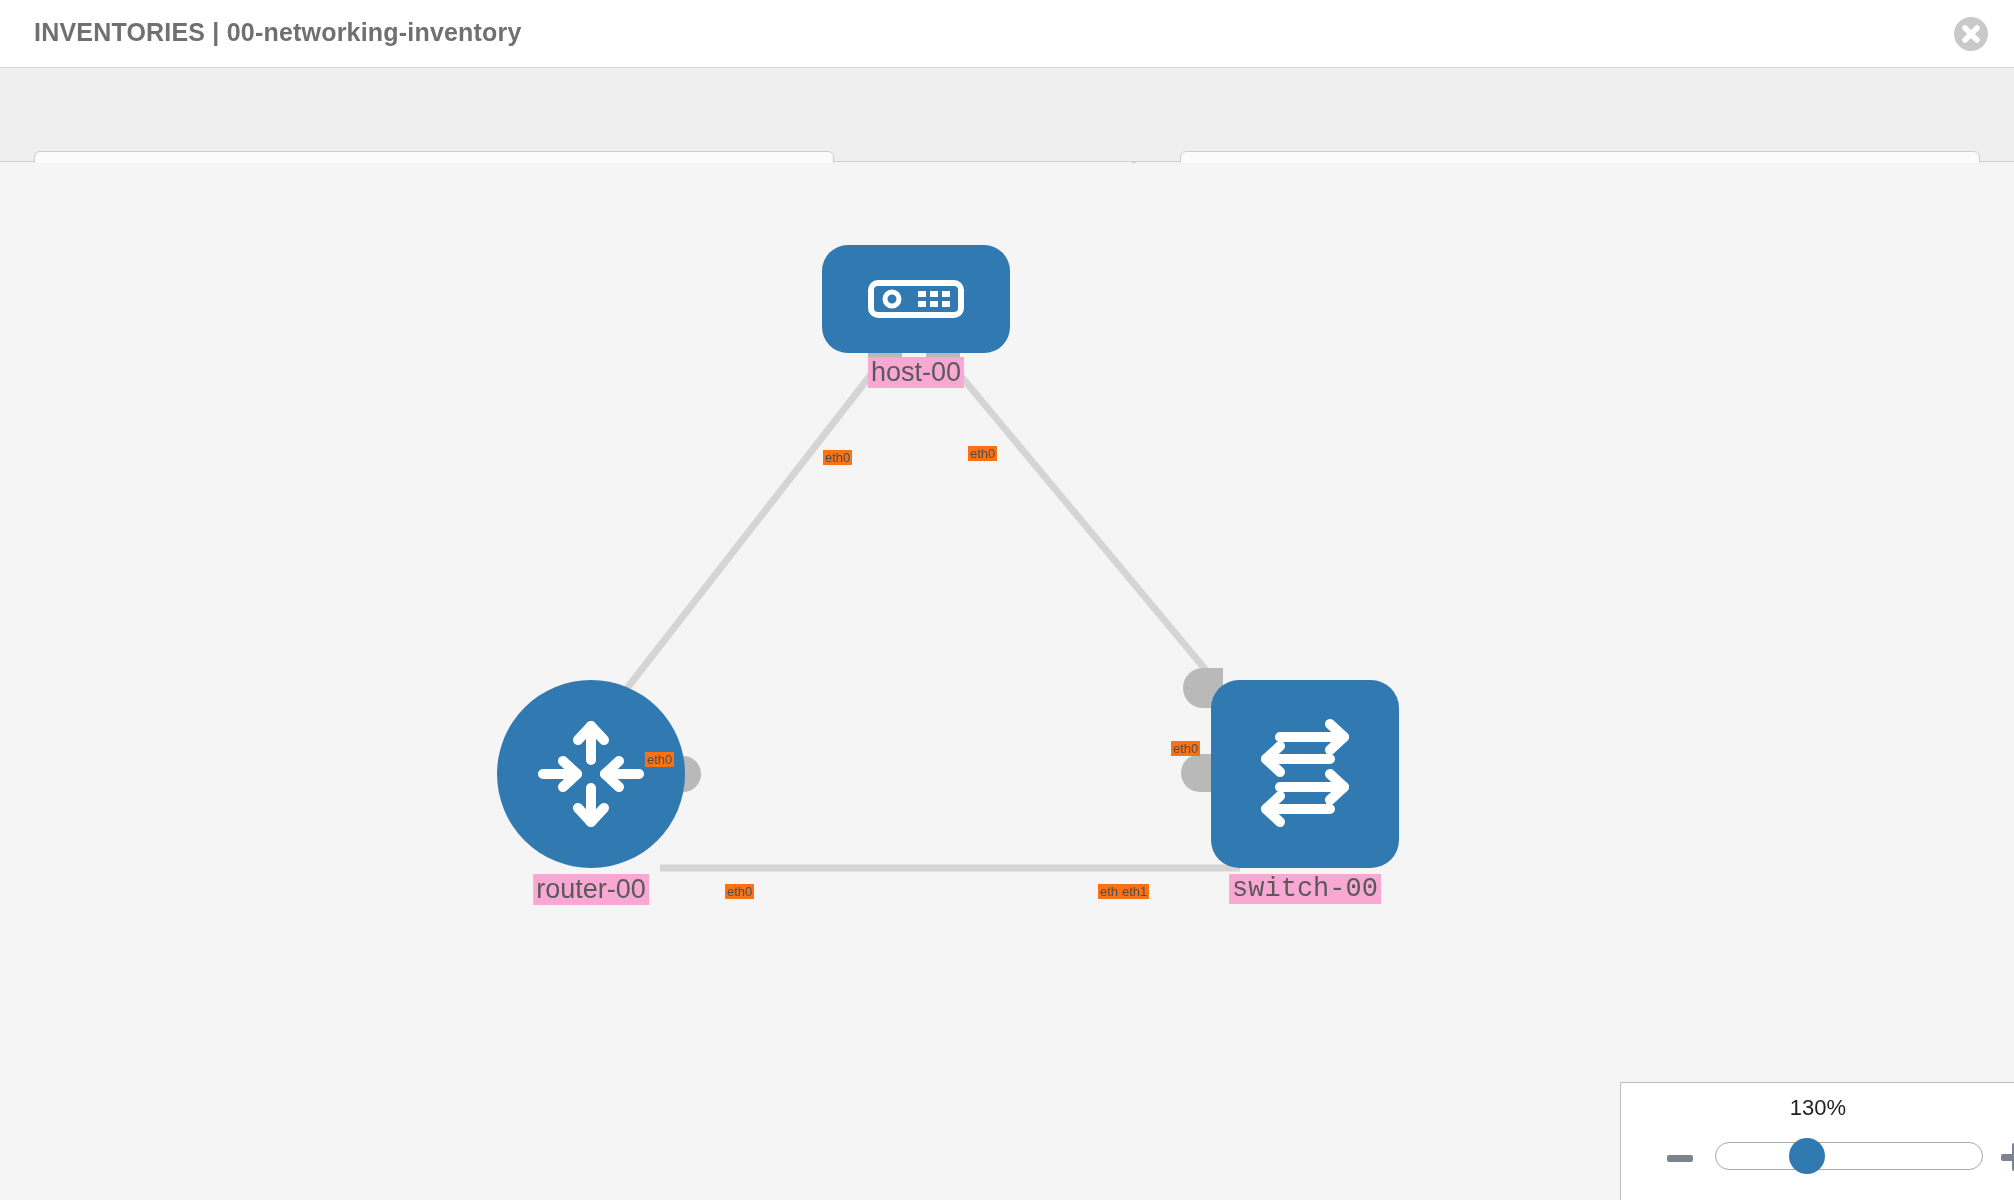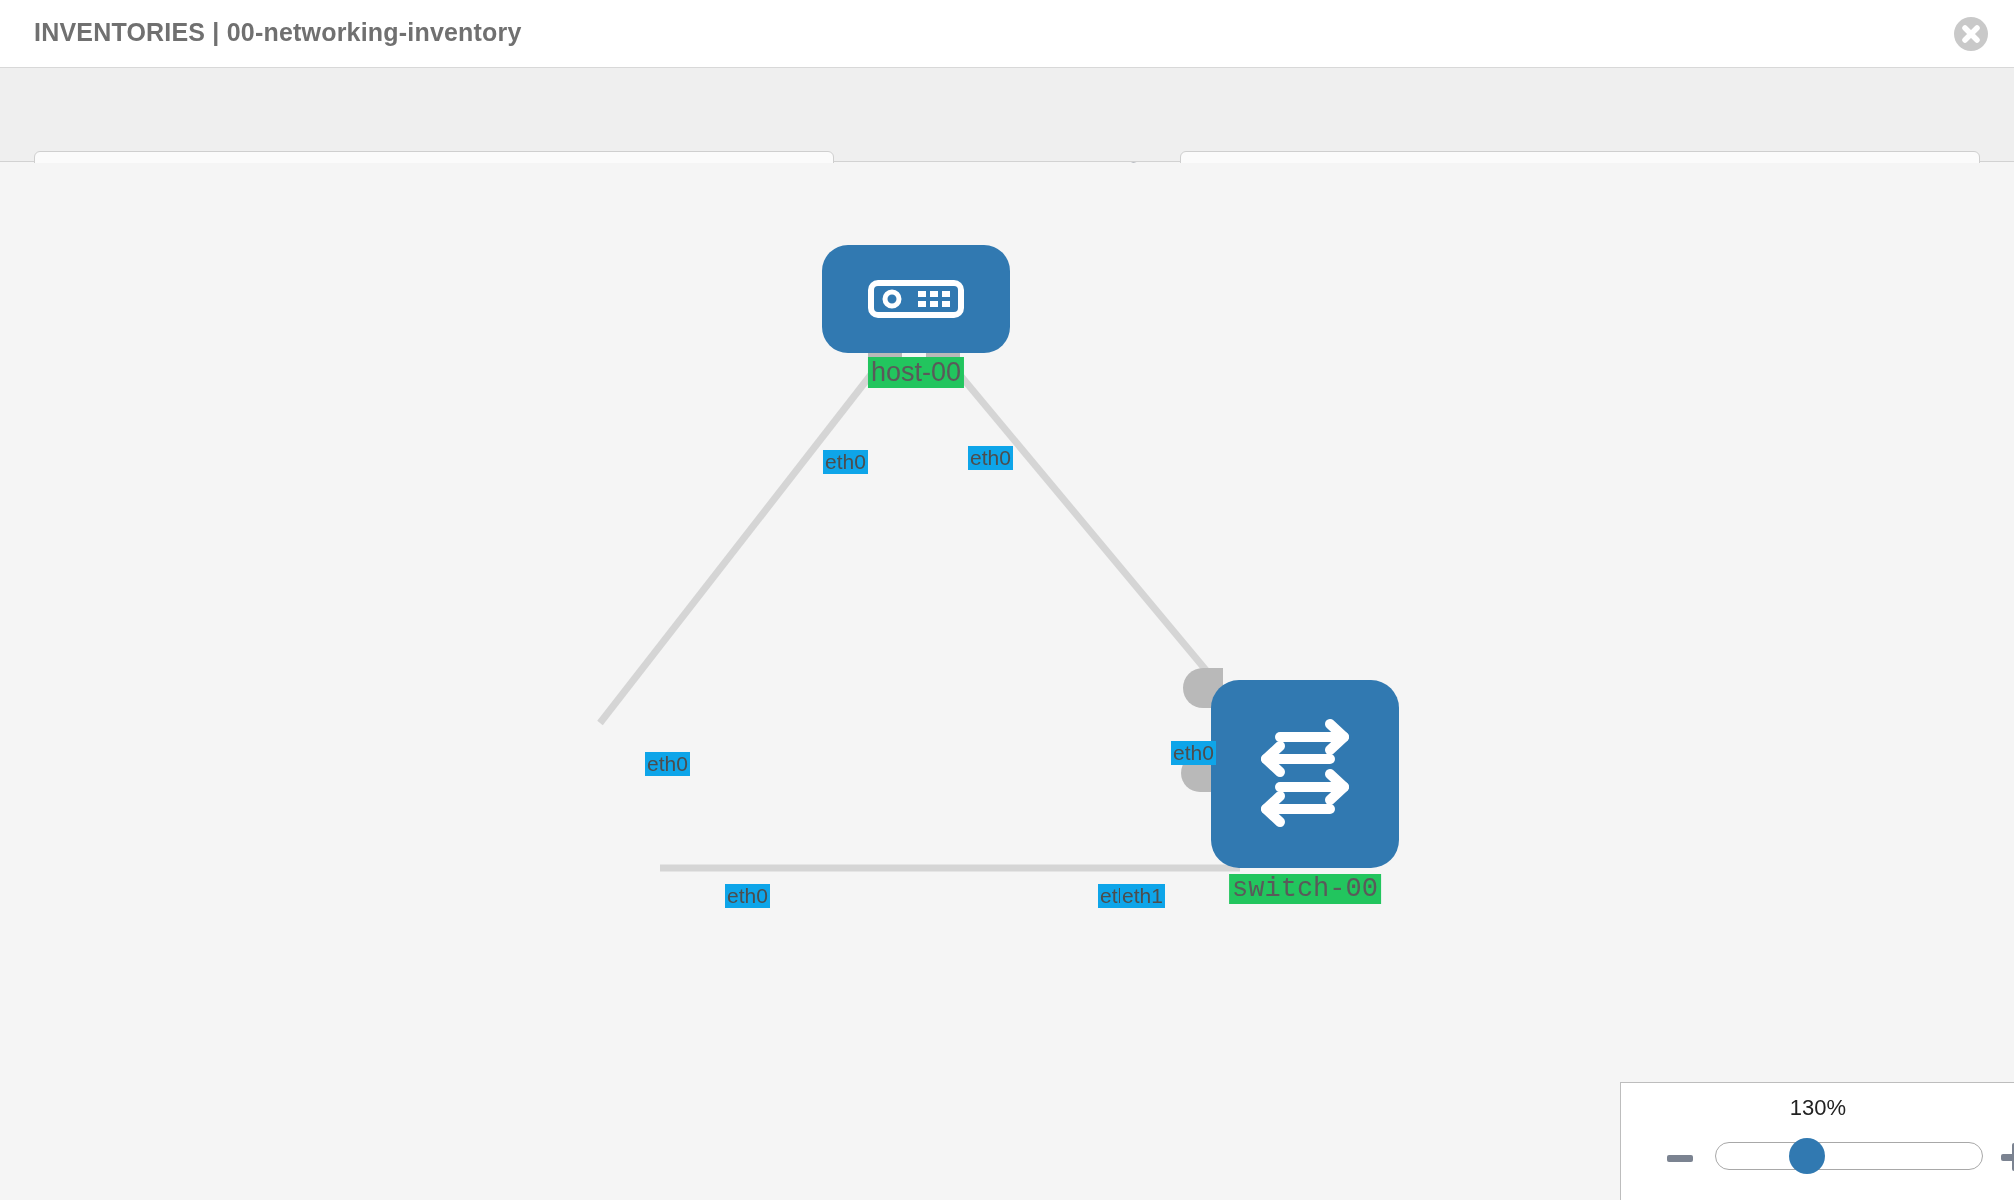--- a/index.html
+++ b/index.html
@@ -85,37 +85,37 @@
     display: flex; align-items: center; justify-content: center;
     cursor: pointer;
   }
   .node-host .node-shape { width: 188px; height: 108px; border-radius: 26px; }
   .node-router .node-shape { width: 188px; height: 188px; border-radius: 50%; }
   .node-switch .node-shape { width: 188px; height: 188px; border-radius: 28px; }
 
   .node-label {
     position: absolute;
     font-size: 27px; color: #5a5a5a;
-    background: #22c55e;
+    background: #f9a8d4;
     white-space: nowrap;
     padding: 0 3px;
     left: 50%; transform: translateX(-50%);
   }
   .node-host .node-label { top: 112px; }
   .node-router .node-label { top: 194px; }
   .node-switch .node-shape + .node-label { top: 194px; }
 
   
   .stub { position: absolute; background: #b9b9b9; }
 
   
   .if-label {
     position: absolute;
-    font-size: 21px; color: #4d4d4d;
-    background: #0ea5e9;
+    font-size: 13px; color: #4d4d4d;
+    background: #f97316;
     padding: 0 2px; white-space: nowrap;
   }
 
   
   .zoom-panel {
     position: absolute; left: 1620px; top: 1082px;
     width: 394px; height: 118px;
     background: #ffffff;
     border: 1px solid #bdbdbd;
     border-right: none; border-bottom: none; padding-left: 44px;
@@ -219,20 +219,38 @@
           <rect x="62" y="18" width="8" height="6" fill="#ffffff"></rect>
           <rect x="74" y="18" width="8" height="6" fill="#ffffff"></rect>
           <rect x="50" y="28" width="8" height="6" fill="#ffffff"></rect>
           <rect x="62" y="28" width="8" height="6" fill="#ffffff"></rect>
           <rect x="74" y="28" width="8" height="6" fill="#ffffff"></rect>
         </svg>
       </div>
       <div class="node-label">host-00</div>
     </div>
 
+    <div class="node node-router" style="left:497px; top:517px;">
+      <div class="stub" style="left:168px; top:76px; width:36px; height:36px; border-radius:0 18px 18px 0;"></div>
+      <div class="node-shape">
+        <svg width="116" height="116" viewBox="0 0 116 116">
+          <g fill="none" stroke="#ffffff" stroke-width="10" stroke-linecap="round" stroke-linejoin="round">
+            <line x1="58" y1="10" x2="58" y2="44"></line>
+            <polyline points="45,24 58,10 71,24"></polyline>
+            <line x1="58" y1="106" x2="58" y2="72"></line>
+            <polyline points="45,92 58,106 71,92"></polyline>
+            <line x1="10" y1="58" x2="44" y2="58"></line>
+            <polyline points="30,45 44,58 30,71"></polyline>
+            <line x1="106" y1="58" x2="72" y2="58"></line>
+            <polyline points="86,45 72,58 86,71"></polyline>
+          </g>
+        </svg>
+      </div>
+      <div class="node-label">router-00</div>
+    </div>
 
     <div class="node node-switch" style="left:1211px; top:517px;font-family:Liberation Mono, monospace;">
       <div class="stub" style="left:-28px; top:-12px; width:40px; height:40px; border-radius:20px 0 0 20px;"></div>
       <div class="stub" style="left:-30px; top:74px; width:38px; height:38px; border-radius:19px 0 0 19px;"></div>
       <div class="node-shape">
         <svg width="118" height="110" viewBox="0 0 118 110">
           <g fill="none" stroke="#ffffff" stroke-width="10" stroke-linecap="round" stroke-linejoin="round">
             <line x1="34" y1="18" x2="98" y2="18"></line>
             <polyline points="84,5 98,18 84,31"></polyline>
             <line x1="84" y1="40" x2="20" y2="40"></line>

